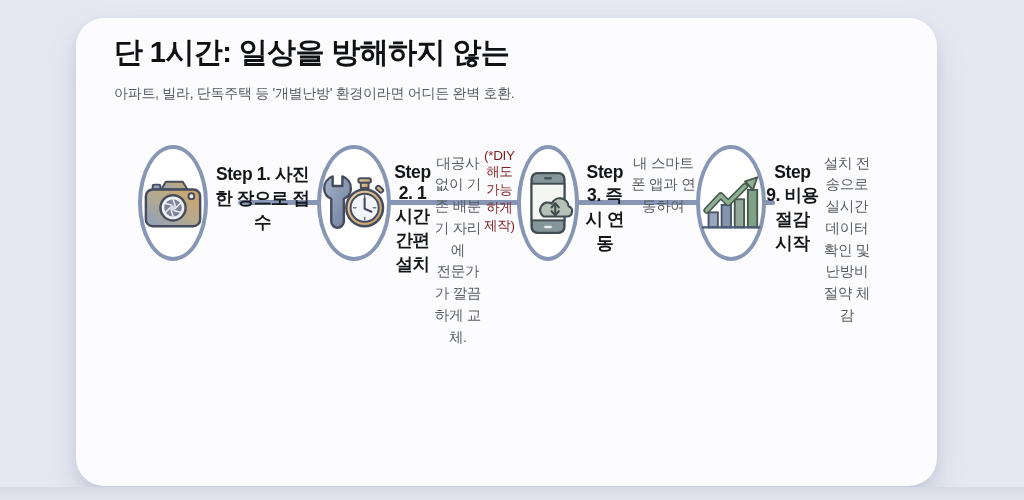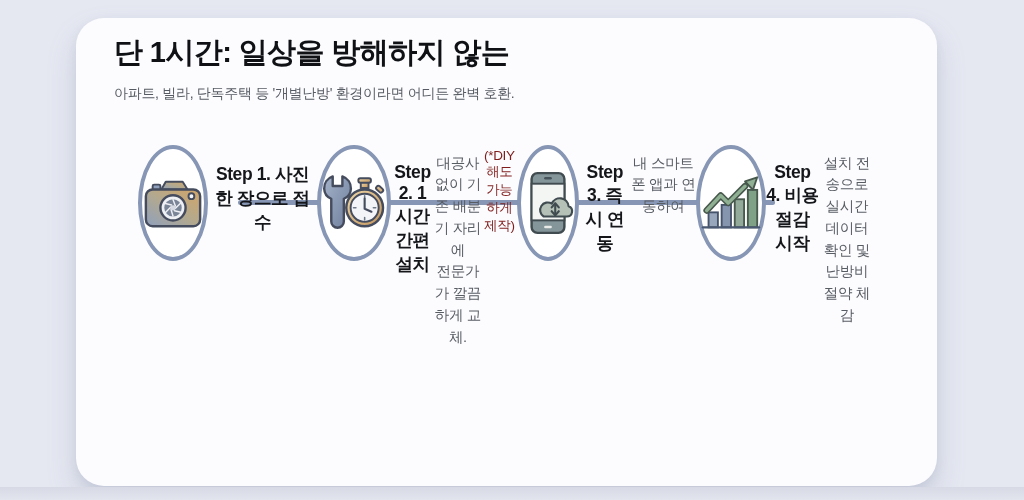--- a/index.html
+++ b/index.html
@@ -139,20 +139,20 @@
           <rect x="9" y="41" width="10" height="16" fill="#99a7bd" stroke="#45536b" stroke-width="2"></rect>
           <rect x="23" y="33" width="10" height="24" fill="#8495ad" stroke="#45536b" stroke-width="2"></rect>
           <rect x="37" y="27" width="10" height="30" fill="#93aa9a" stroke="#485a4e" stroke-width="2"></rect>
           <rect x="51" y="17" width="10" height="40" fill="#7fa287" stroke="#485a4e" stroke-width="2"></rect>
           <path d="M3,57 H63" stroke="#4b5a72" stroke-width="2.5" stroke-linecap="round"></path>
           <path d="M7,39 L22,23 L30,31 L48,13" fill="none" stroke="#47584c" stroke-width="7" stroke-linecap="round" stroke-linejoin="round"></path>
           <path d="M7,39 L22,23 L30,31 L48,13" fill="none" stroke="#8fb093" stroke-width="3.6" stroke-linecap="round" stroke-linejoin="round"></path>
           <path d="M48,8 L61,3.5 L56.5,17 Z" fill="#8fb093" stroke="#47584c" stroke-width="2" stroke-linejoin="round"></path>
         </svg>
       </div>
-      <div class="step-title">Step 4. 비용 절감 시작</div>
+      <div class="step-title">Step 9. 비용 절감 시작</div>
       <div class="step-desc"><span>설치 전송으로 실시간 데이터</span><br><span>확인 및 난방비 절약 체감</span></div>
     </div>
 
   </div>
 </div>
 
 <div class="bottom-band"></div>
 
 </body></html>

